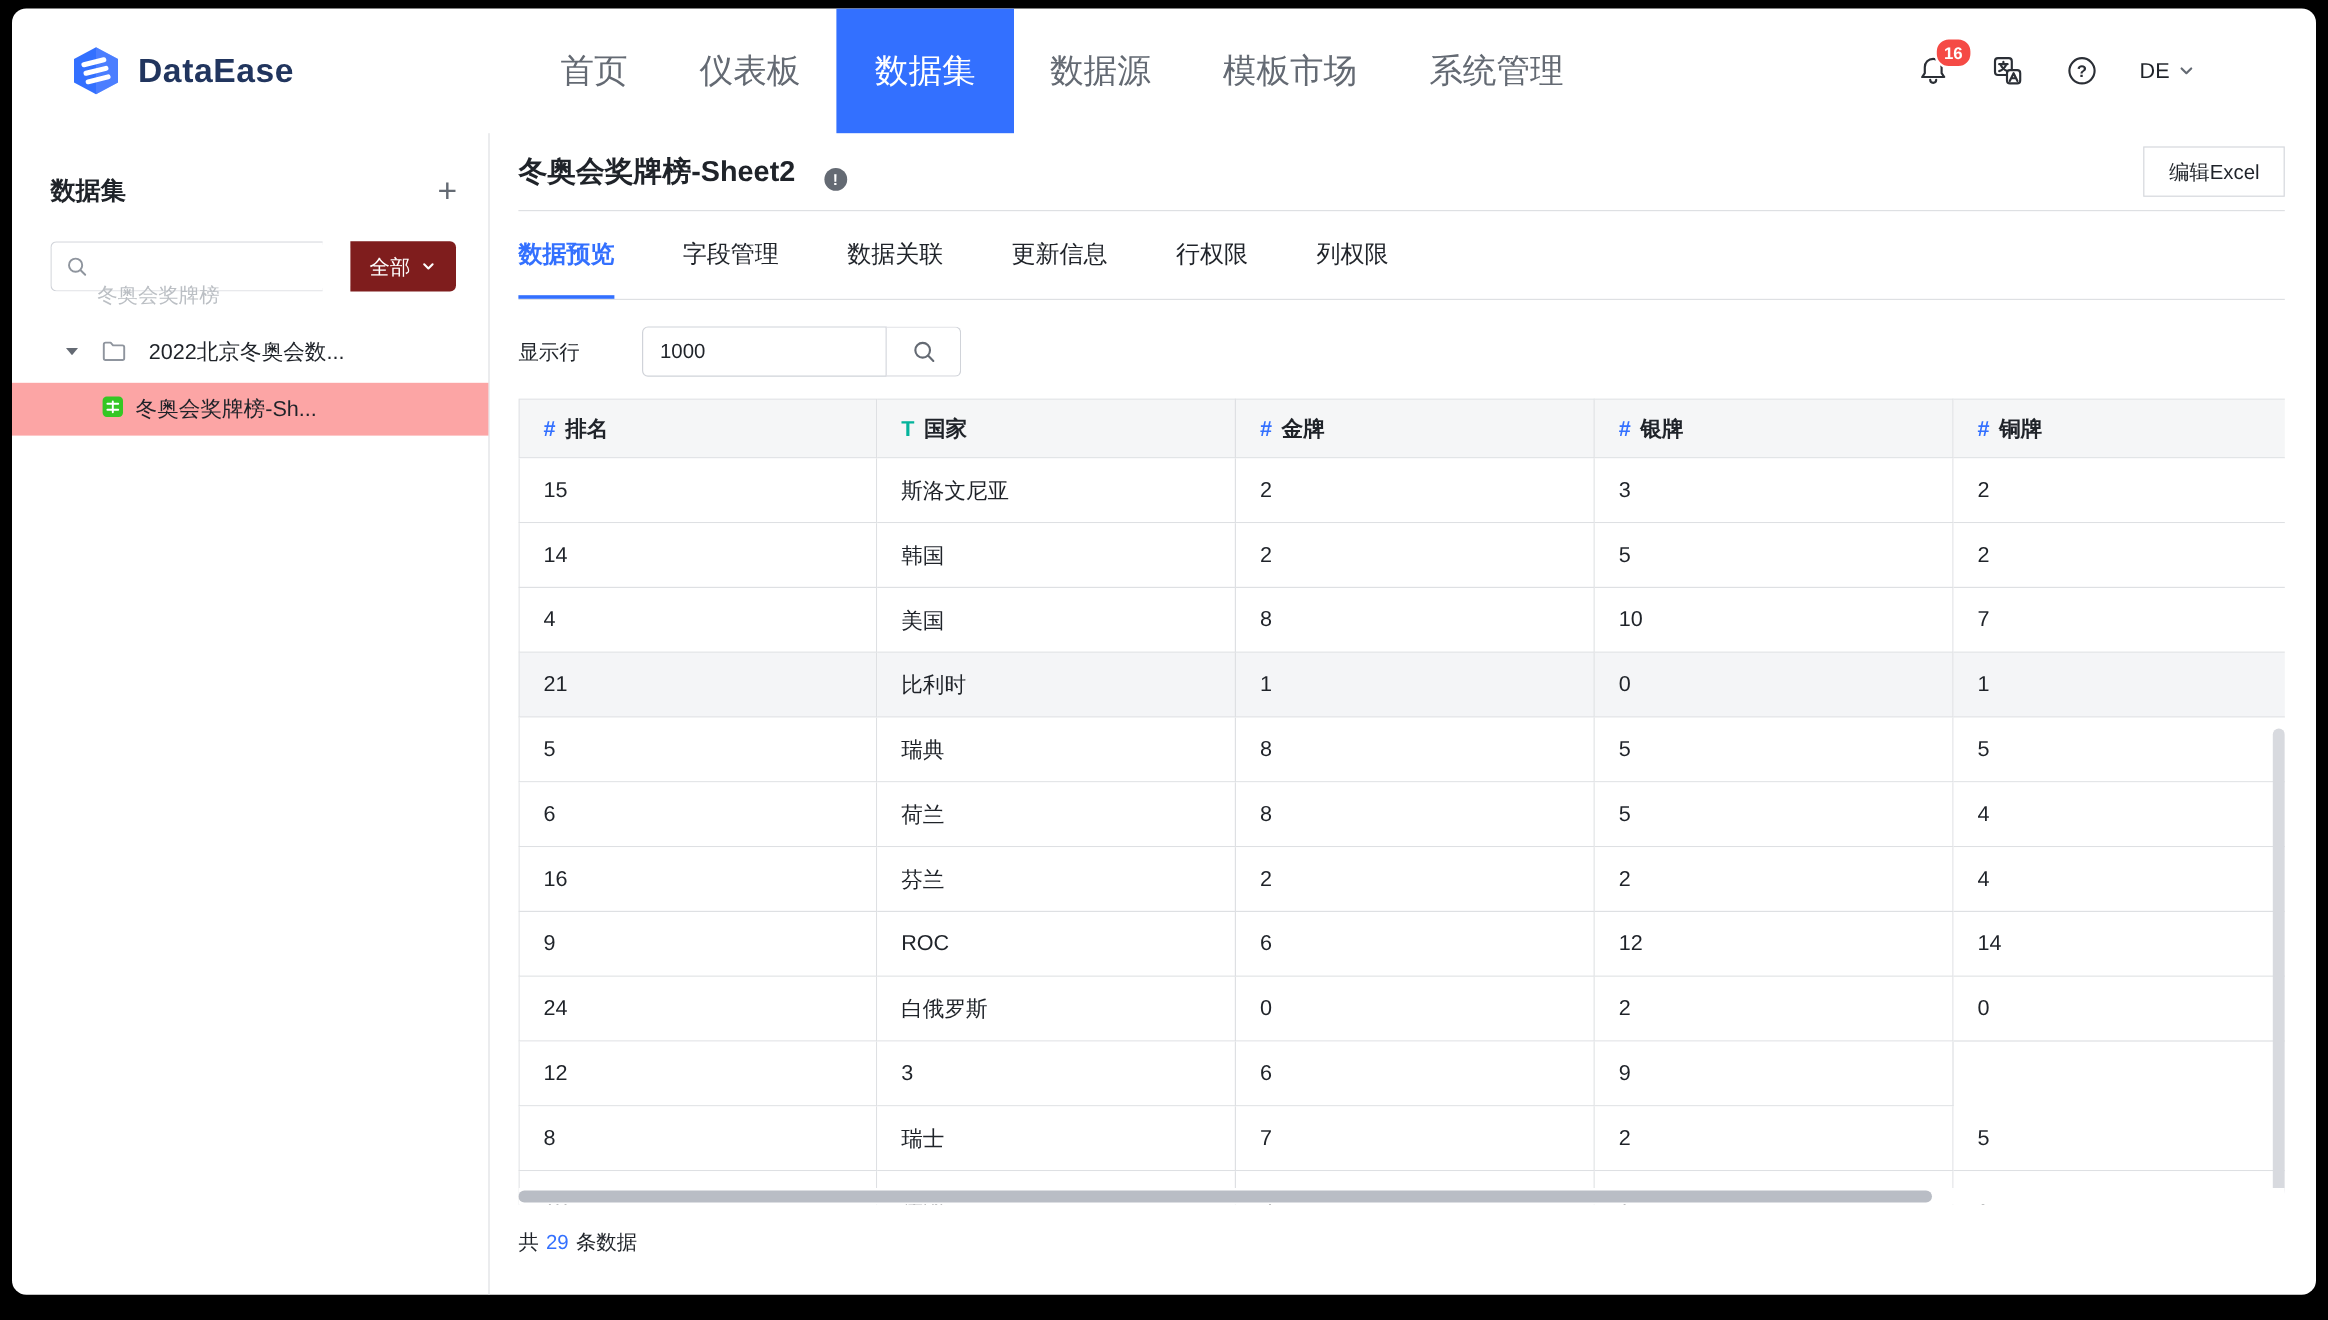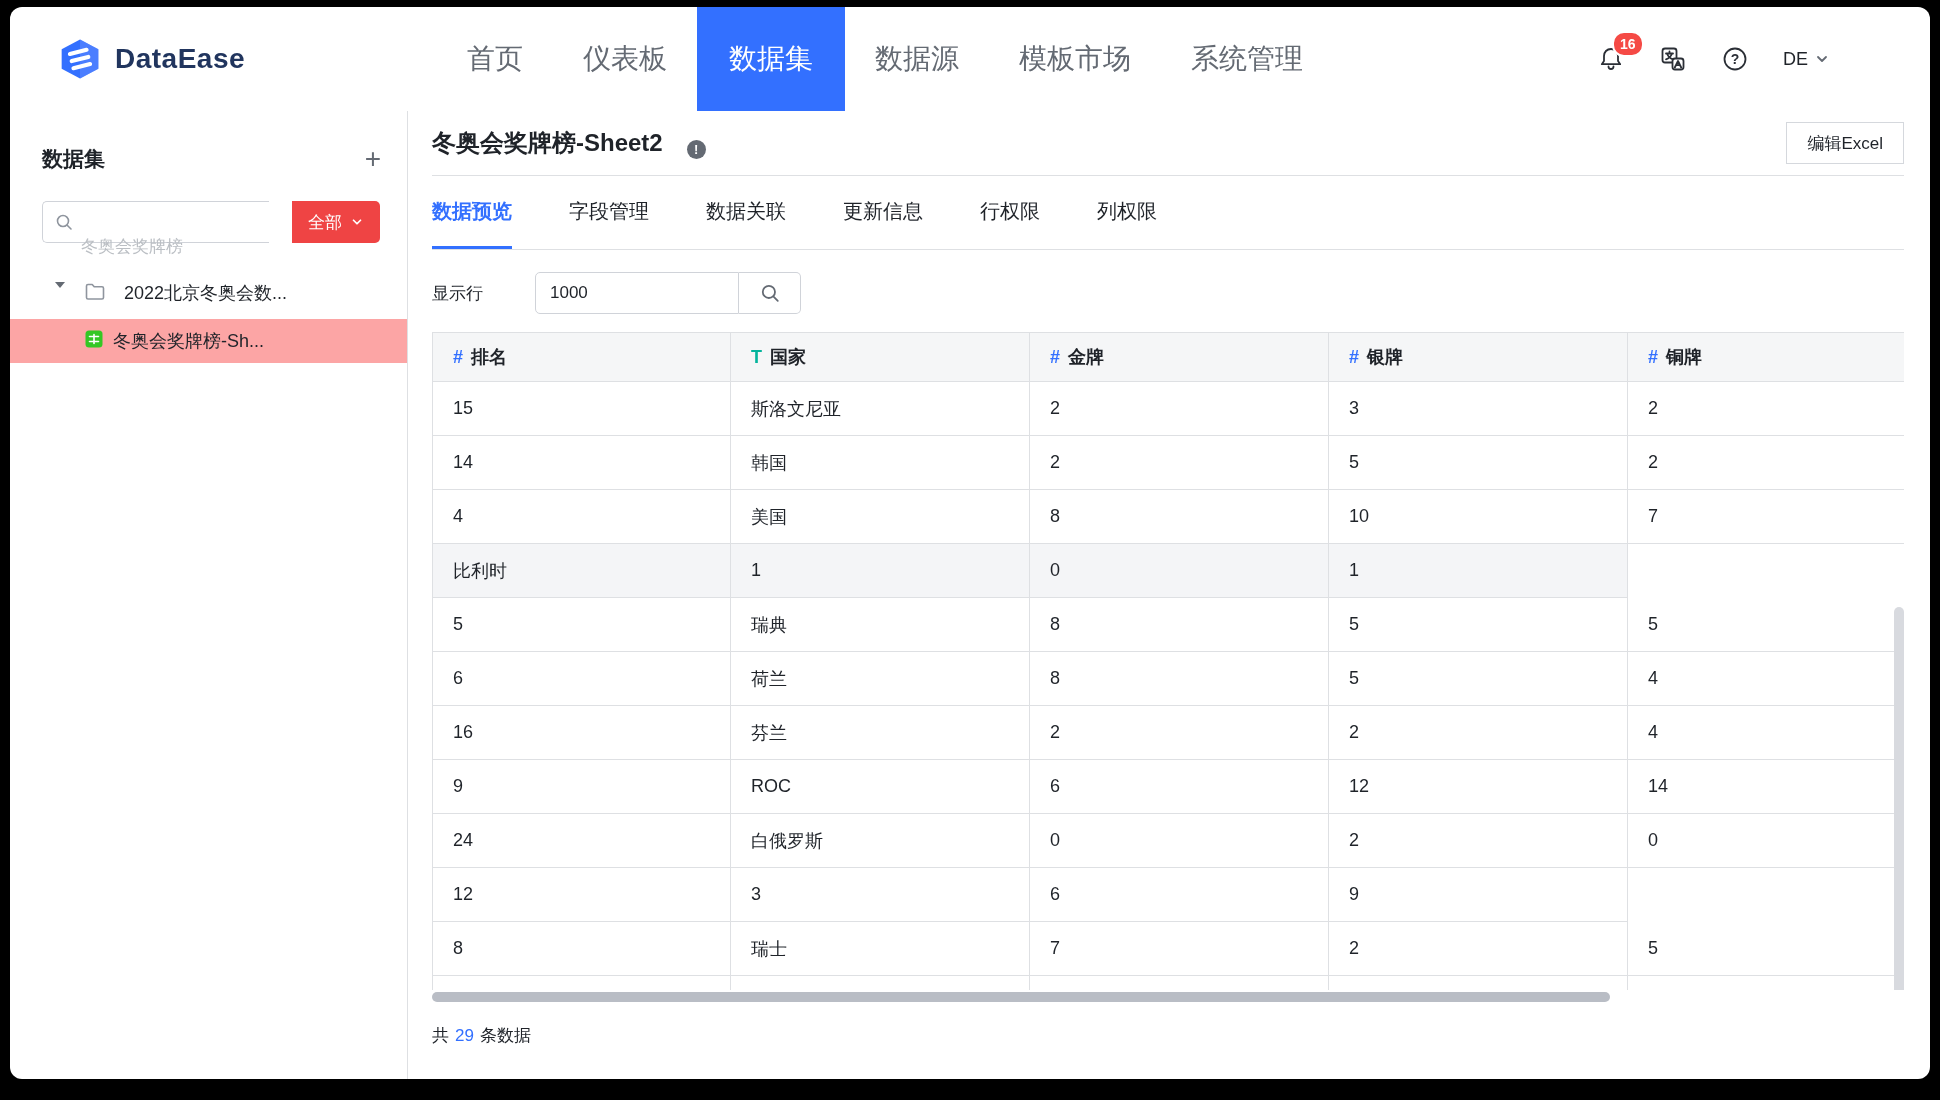--- a/index.html
+++ b/index.html
@@ -46,28 +46,28 @@
   .sidebar-title { font-size: 21px; font-weight: 600; }
   .plus-btn { font-size: 28px; line-height: 1; color: #646a73; font-weight: 300; cursor: pointer; }
   .search-row { display: flex; padding: 0 27px 0 32px; }
   .search-input {
     flex: 1; height: 42px; border: 1px solid #d0d3d9; border-right: none;
     border-radius: 5px 0 0 5px; display: flex; align-items: center; gap: 8px; padding: 0 12px;
     background: #fff;
   }
   .search-input .ph { color: #bbbfc4; font-size: 17px; white-space: nowrap; overflow: hidden; margin-top: 48px; }
   .filter-btn {
-    height: 42px; flex: none; background: #ef4444; color: #fff; border: none;
+    height: 42px; flex: none; background: #7f1d1d; color: #fff; border: none;
     border-radius: 0 5px 5px 0; padding: 0 16px; font-size: 17px;
     display: flex; align-items: center; gap: 8px; cursor: pointer;
     font-family: inherit;
     margin-left: 23px;
   }
   .tree { margin-top: 30px; }
-  .tree-folder { display: flex; gap: 18px; padding: 8px 10px 8px 44px; font-size: 18px; cursor: pointer; }
+  .tree-folder { display: flex; align-items: center; gap: 18px; padding: 8px 10px 8px 44px; font-size: 18px; cursor: pointer; }
   .tree-file {
     display: flex; gap: 9px; padding: 10px 10px 10px 74px;
     font-size: 18px; background: #fca5a5; cursor: pointer; margin-top: 6px;
   }
 
   
   .main { flex: 1; min-width: 0; display: flex; flex-direction: column; padding: 0 26px 0 24px; }
   .main-head {
     height: 65px; flex: none; display: flex; align-items: center; justify-content: space-between;
     border-bottom: 1px solid #dee0e3;
@@ -322,20 +322,21 @@
               <div class="tcell">2</div>
             </div>
             <div class="trow">
               <div class="tcell">4</div>
               <div class="tcell">美国</div>
               <div class="tcell">8</div>
               <div class="tcell">10</div>
               <div class="tcell">7</div>
             </div>
             <div class="trow hl">
+              <div class="tcell">21</div>
               <div class="tcell">比利时</div>
               <div class="tcell">1</div>
               <div class="tcell">0</div>
               <div class="tcell">1</div>
             </div>
             <div class="trow">
               <div class="tcell">5</div>
               <div class="tcell">瑞典</div>
               <div class="tcell">8</div>
               <div class="tcell">5</div>

